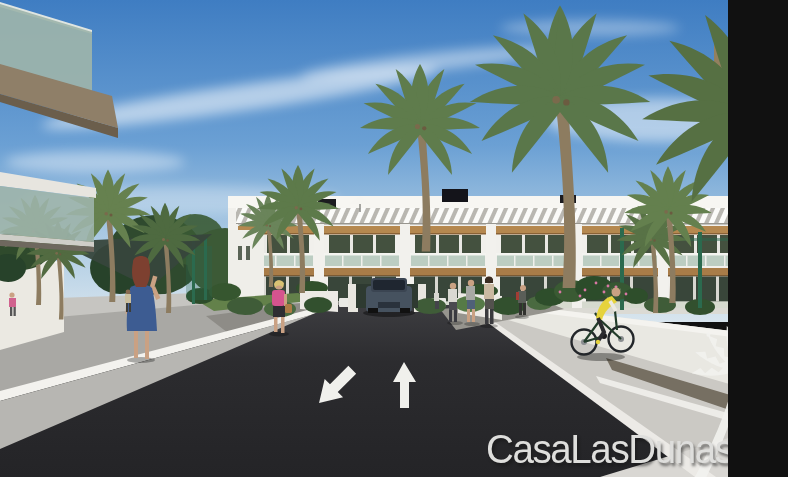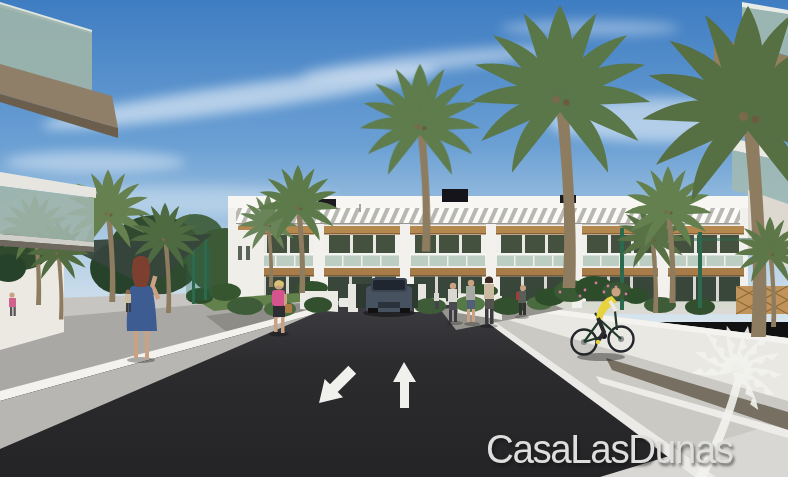--- a/index.html
+++ b/index.html
@@ -1,16 +1,16 @@
 <!DOCTYPE html>
 <html><head>
 <meta charset="utf-8">
 <style>
   html,body{margin:0;padding:0;background:#111;}
-  .stage{position:relative;width:788px;height:477px;overflow:hidden;
+  .stage{position:relative;width:728px;height:477px;overflow:hidden;
          font-family:"Liberation Sans",sans-serif;}
   .stage svg{display:block;position:absolute;left:0;top:0;}
   .brand-text{
     position:absolute;left:486px;top:429px;
     font-size:41px;font-weight:400;letter-spacing:-1.5px;line-height:1;
     color:#dededc;transform:scaleX(.94);transform-origin:left top;
     text-shadow:2px 3px 3px rgba(20,20,20,.55);
     white-space:nowrap;user-select:none;
   }
 </style>

